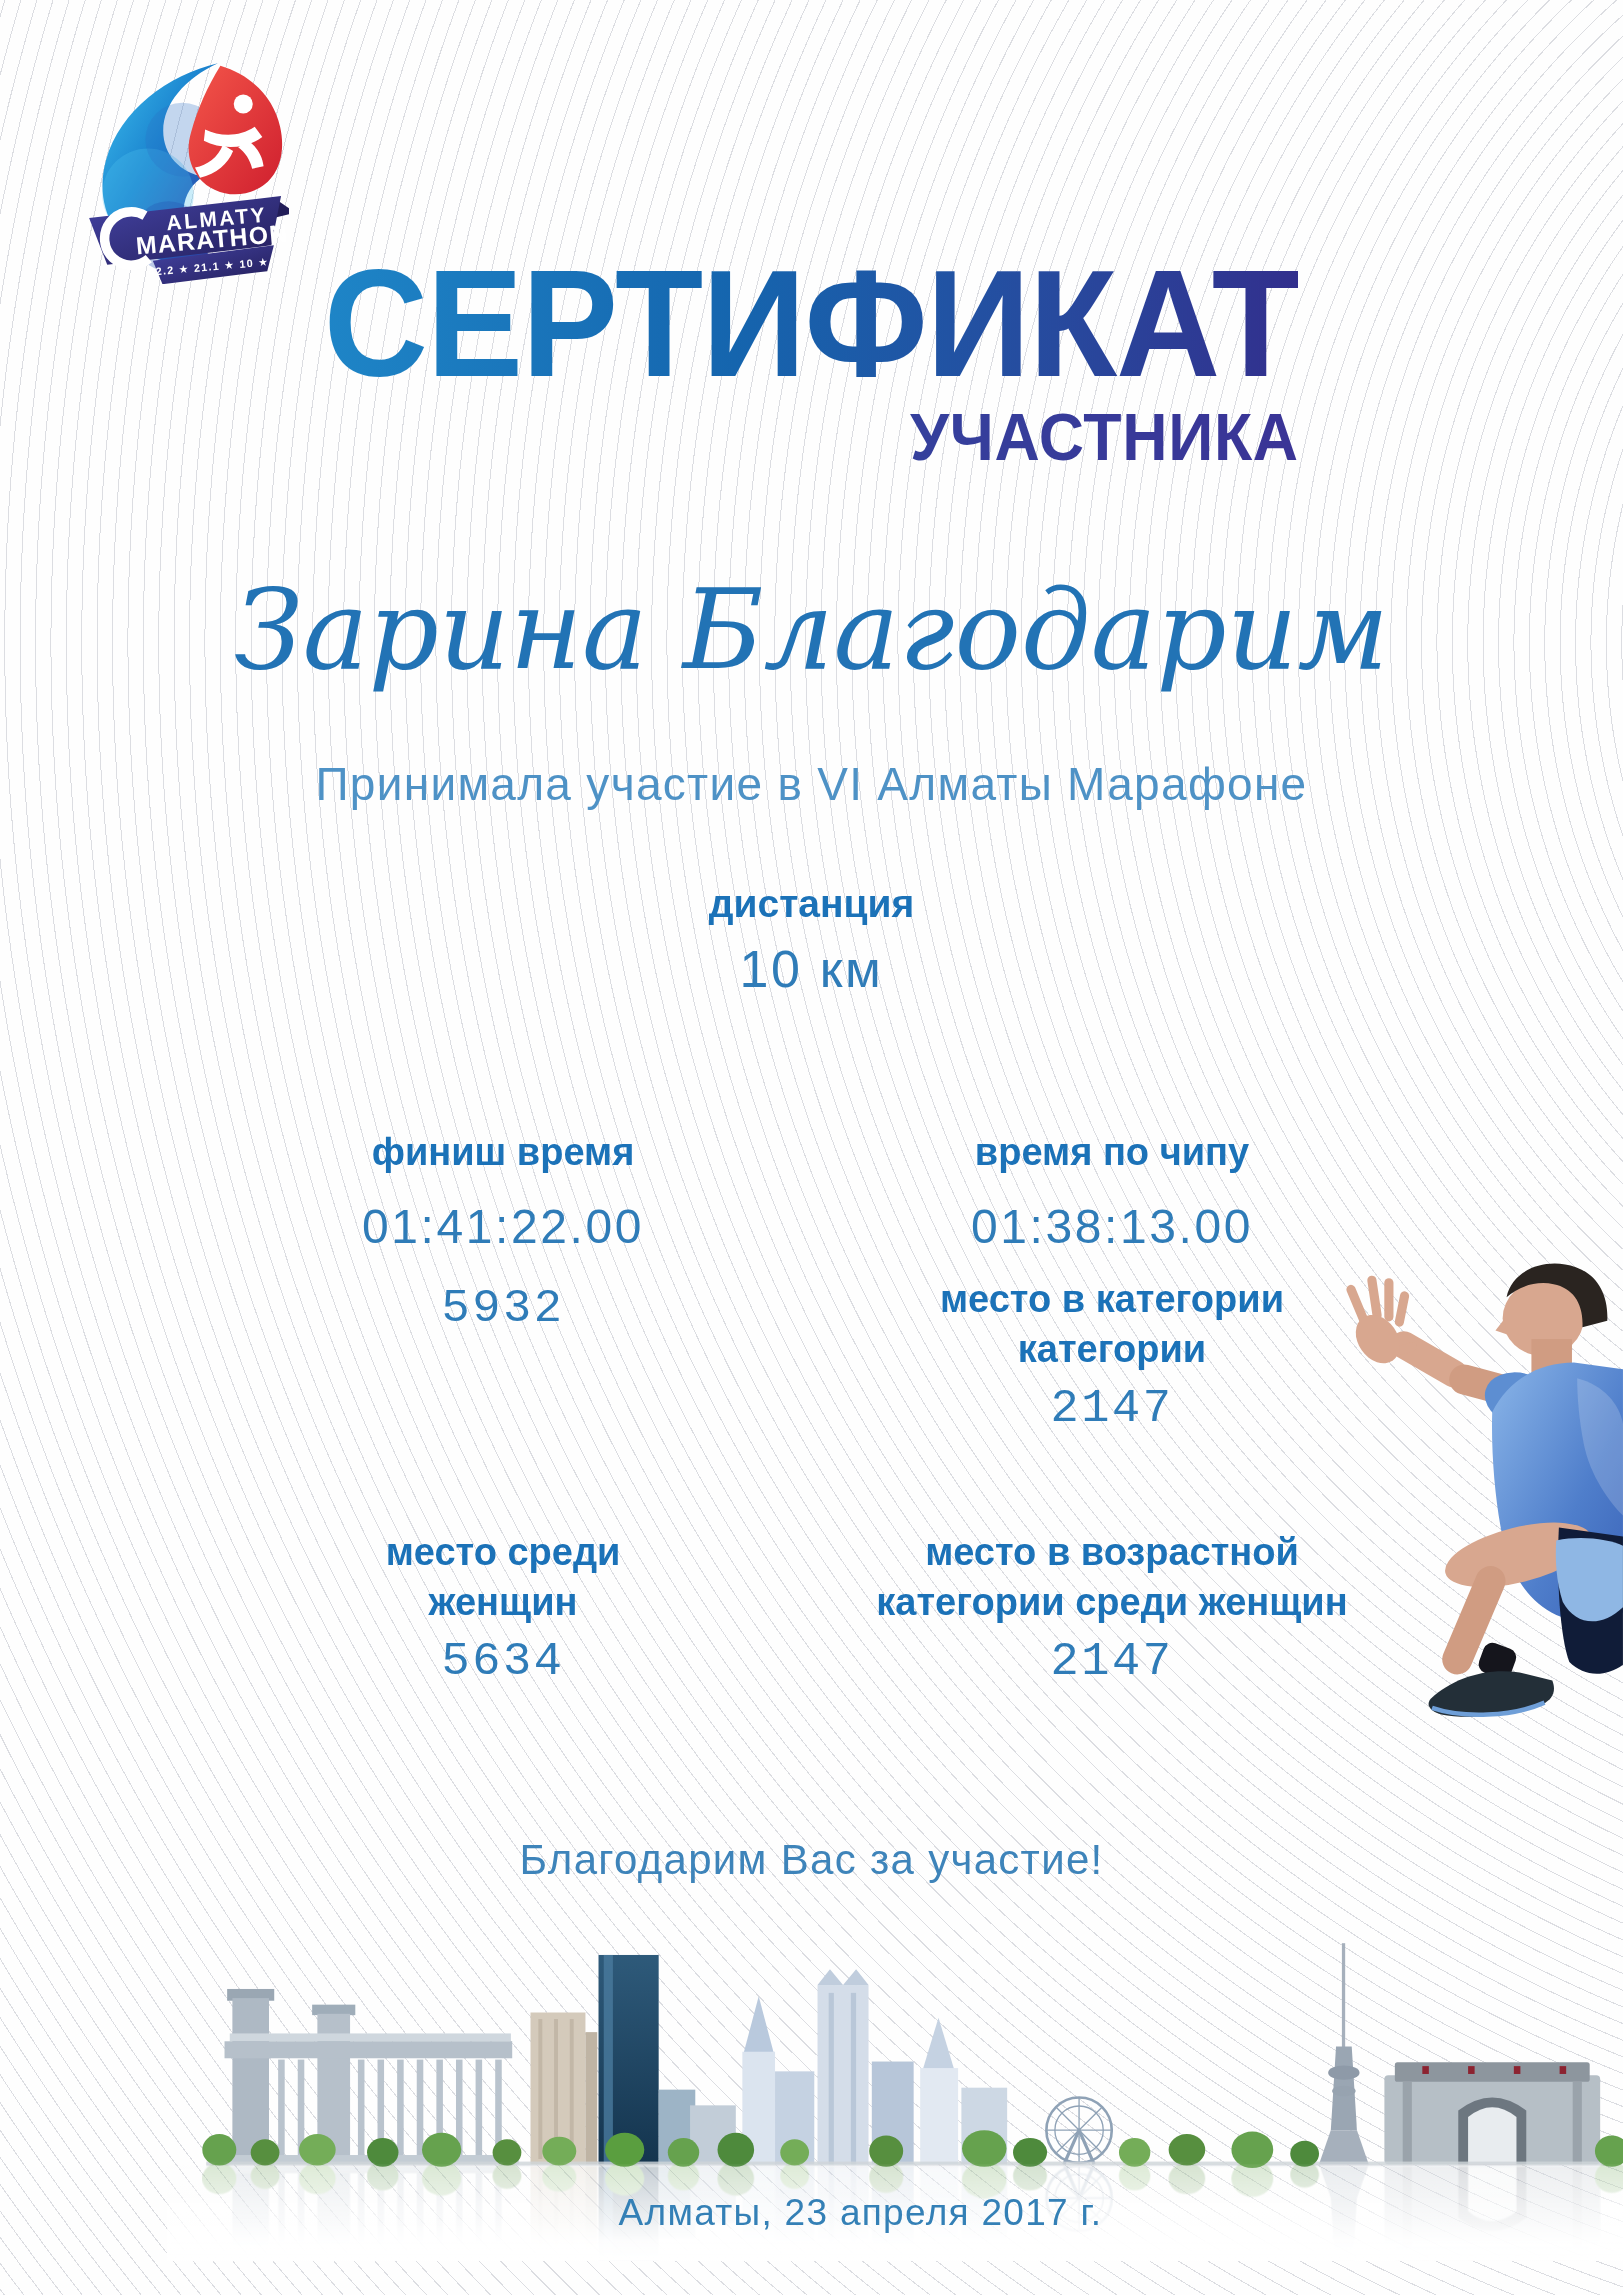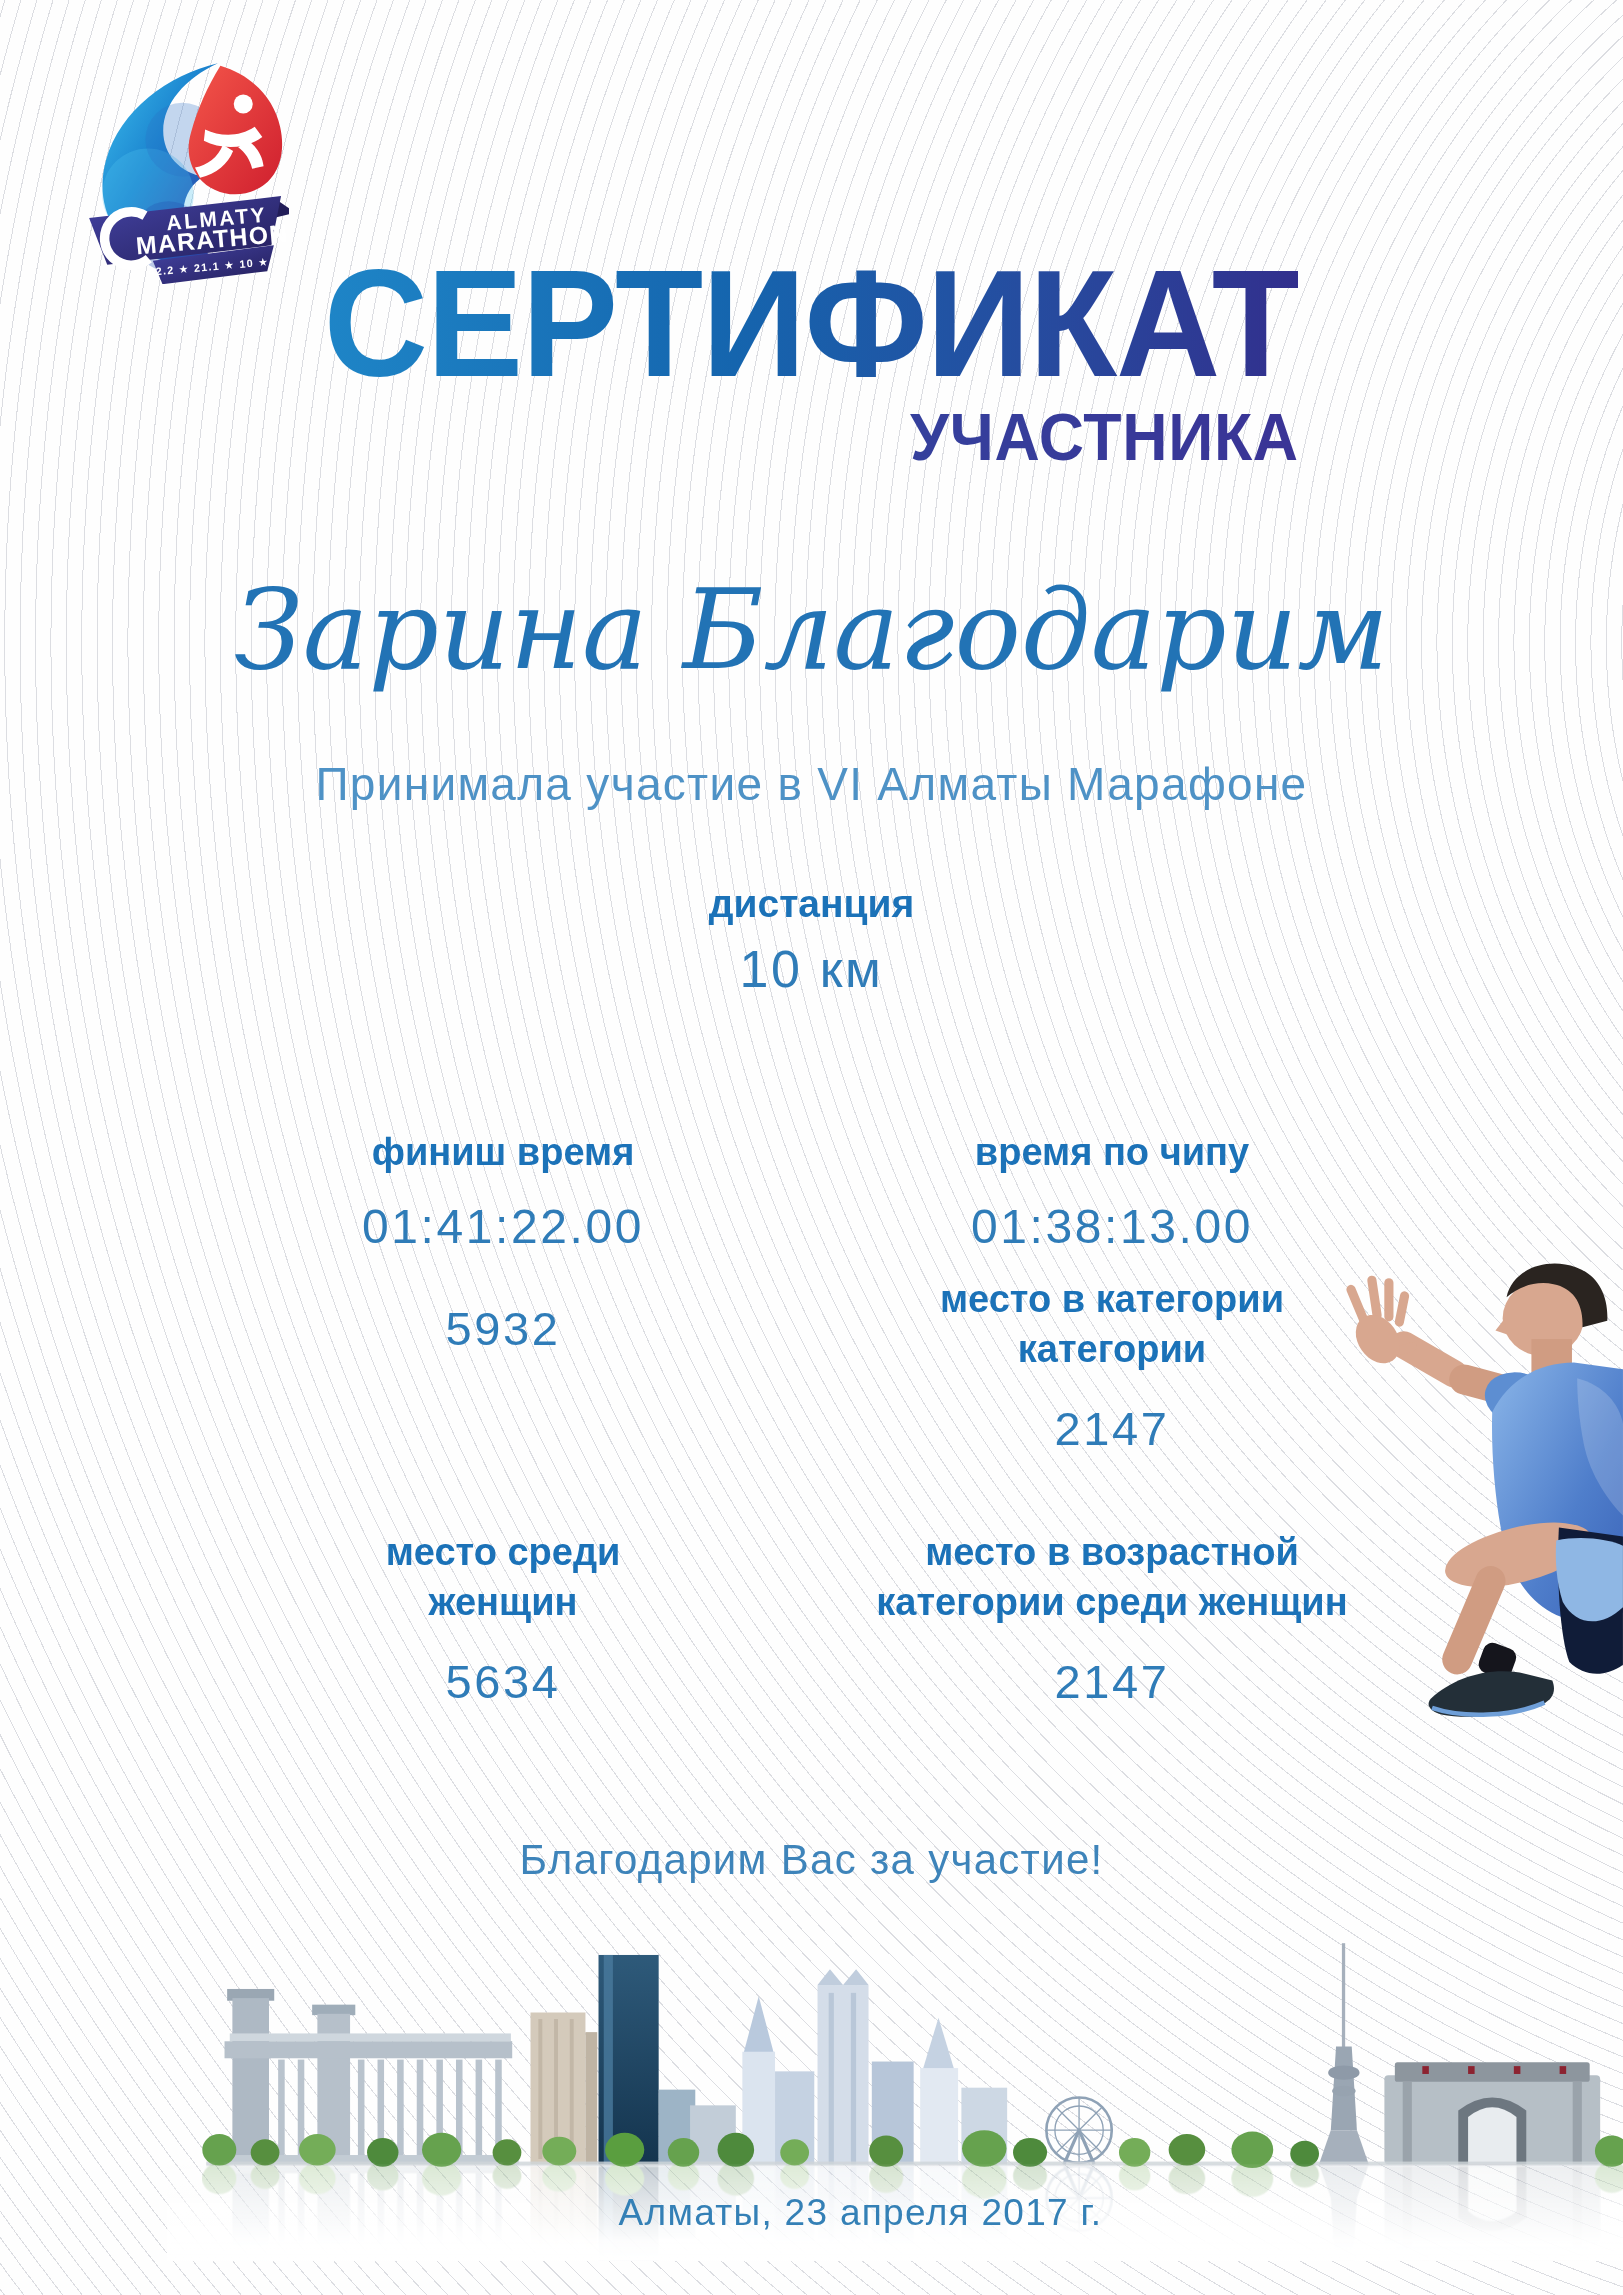--- a/index.html
+++ b/index.html
@@ -61,21 +61,21 @@
 
   .stat-distance { top:878px; left:0; right:0; }
   .stat-distance .stat-label { font-size:39px; }
   .stat-distance .stat-value { font-size:52px; margin-top:9.2px; }
 
   .col-left  { left:222px;  width:562px; }
   .col-right { left:831px; width:562px; }
   .row-times .stat { top:1088px;margin-top:39px; }
   .row-places1 .stat { top:1274px; }
   .row-places2 .stat { top:1527px; }
-  .row-places1 .stat-value, .row-places2 .stat-value { font-size:47px; margin-top:27px; }
+  .row-places1 .stat-value, .row-places2 .stat-value { font-size:47px; margin-top:8px;font-family:Liberation Mono, monospace; }
   .label-constrain-left  { display:inline-block; max-width:392px; }
   .label-constrain-right { display:inline-block; max-width:497px; }
 
   
   .thanks {
     top:1836px; left:0; right:0; text-align:center;
     font-size:42px; letter-spacing:1.3px; color:#3e84ba;
   }
   .skyline { left:167px; top:1934px; width:1458px; height:327px; }
   .runner  { right:0; top:1241px; width:327px; height:595px; }

